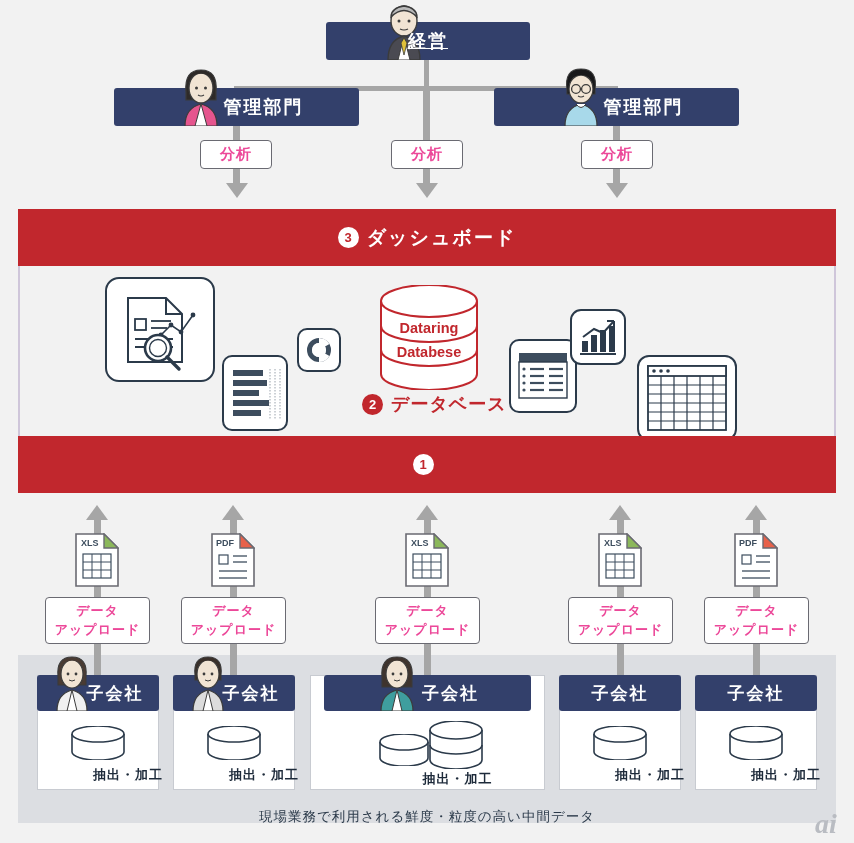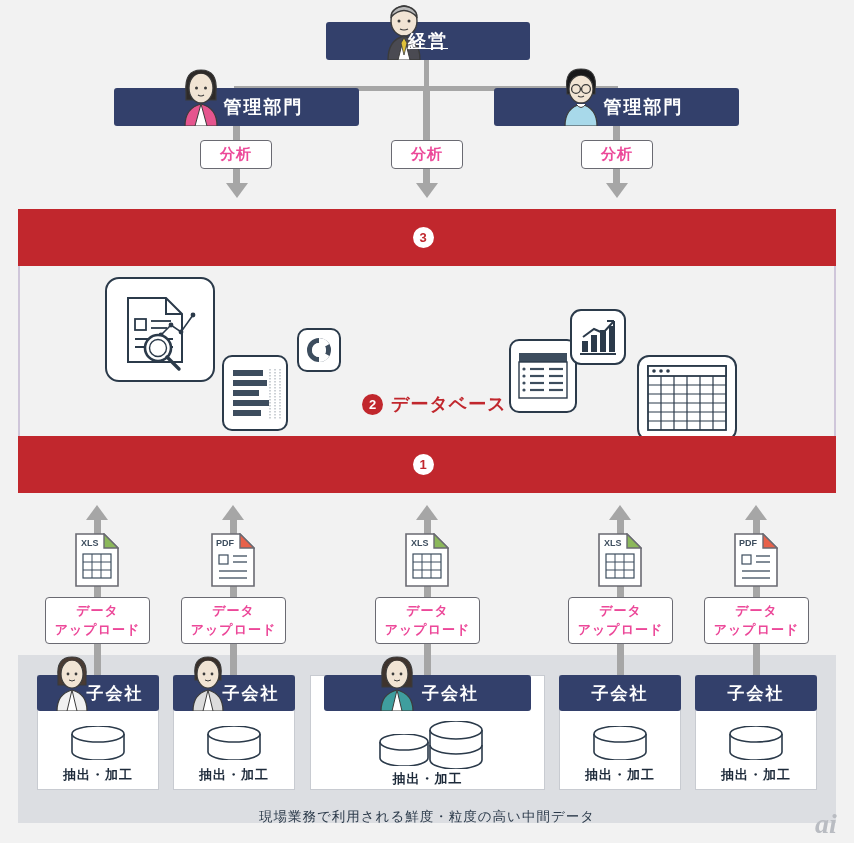--- a/index.html
+++ b/index.html
@@ -158,20 +158,21 @@
     z-index: 6;
   }
   .sub-extract {
     position: absolute;
     text-align: center;
     font-size: 13px;
     font-weight: bold;
     color: #1d2a3a;
     letter-spacing: 1px;
     width: 100%;
+    padding-left: 30px;
   }
   .caption {
     position: absolute;
     width: 100%;
     text-align: center;
     font-size: 13.5px;
     color: #2b3a4a;
     letter-spacing: 1px;
   }
   .logo {
@@ -257,20 +258,21 @@
   </div>
 
   <div class="arrow-shaft" style="left:613px; top:126px; height:57px;"></div>
   <div class="arrow-head-down" style="left:605.5px; top:183px;"></div>
   <div class="white-box analysis-box" style="left:581px; top:140px; width:72px; height:29px;">
     <span>分析</span>
   </div>
 
   <div class="red-band" style="left:18px; top:209px; width:818px; height:57px;">
     <span class="circle-num">3</span>
+    <span>ダッシュボード</span>
   </div>
 
   <div class="stage" style="left:18px; top:266px; width:818px; height:170px;"></div>
 
   <span class="abs" style="left:105px; top:277px;">
     <svg width="110" height="105" viewBox="0 0 110 105">
       <rect x="1" y="1" width="108" height="103" rx="13" fill="#ffffff" stroke="#2b3a4a" stroke-width="2"></rect>
       <path d="M23 21 h38 l16 16 v48 h-54 z" fill="#ffffff" stroke="#2b3a4a" stroke-width="2"></path>
       <path d="M61 21 v16 h16" fill="none" stroke="#2b3a4a" stroke-width="2"></path>
       <rect x="30" y="42" width="11" height="11" fill="none" stroke="#2b3a4a" stroke-width="1.8"></rect>
@@ -308,20 +310,30 @@
   <span class="abs" style="left:297px; top:328px;">
     <svg width="44" height="44" viewBox="0 0 44 44">
       <rect x="1" y="1" width="42" height="42" rx="9" fill="#ffffff" stroke="#2b3a4a" stroke-width="2"></rect>
       <path d="M22 10 a12 12 0 1 0 0 24 a12 12 0 1 0 0 -24 Z M22 15 a7 7 0 1 1 0 14 a7 7 0 1 1 0 -14Z" fill="#3d4d5e" fill-rule="evenodd"></path>
       <path d="M22 22 L22 10 A12 12 0 0 1 32.4 16 Z" fill="#ffffff"></path>
       <path d="M22 22 L32.4 28 A12 12 0 0 1 22 34 Z" fill="#ffffff"></path>
       <circle cx="22" cy="22" r="7" fill="#ffffff"></circle>
     </svg>
   </span>
 
+  <span class="abs" style="left:377px; top:285px;">
+    <svg width="104" height="105" viewBox="0 0 104 105">
+      <path d="M4 16 v73 a48 16 0 0 0 96 0 v-73" fill="#ffffff" stroke="#c1272d" stroke-width="2"></path>
+      <ellipse cx="52" cy="16" rx="48" ry="16" fill="#ffffff" stroke="#c1272d" stroke-width="2"></ellipse>
+      <path d="M4 41 a48 16 0 0 0 96 0" fill="none" stroke="#c1272d" stroke-width="2"></path>
+      <path d="M4 65 a48 16 0 0 0 96 0" fill="none" stroke="#c1272d" stroke-width="2"></path>
+      <text x="52" y="48" text-anchor="middle" fill="#c1272d" font-family="Liberation Sans, sans-serif" font-size="14.5" font-weight="bold">Dataring</text>
+      <text x="52" y="72" text-anchor="middle" fill="#c1272d" font-family="Liberation Sans, sans-serif" font-size="14.5" font-weight="bold">Databese</text>
+    </svg>
+  </span>
   <div class="db-caption" style="left:362px; top:392px;">
     <span class="circle-num red-on-white">2</span>
     <span>データベース</span>
   </div>
 
   <span class="abs" style="left:509px; top:339px;">
     <svg width="68" height="74" viewBox="0 0 68 74">
       <rect x="1" y="1" width="66" height="72" rx="9" fill="#ffffff" stroke="#2b3a4a" stroke-width="2"></rect>
       <rect x="10" y="14" width="48" height="9" fill="#3d4d5e"></rect>
       <rect x="10" y="23" width="48" height="36" fill="none" stroke="#2b3a4a" stroke-width="1.4"></rect>

